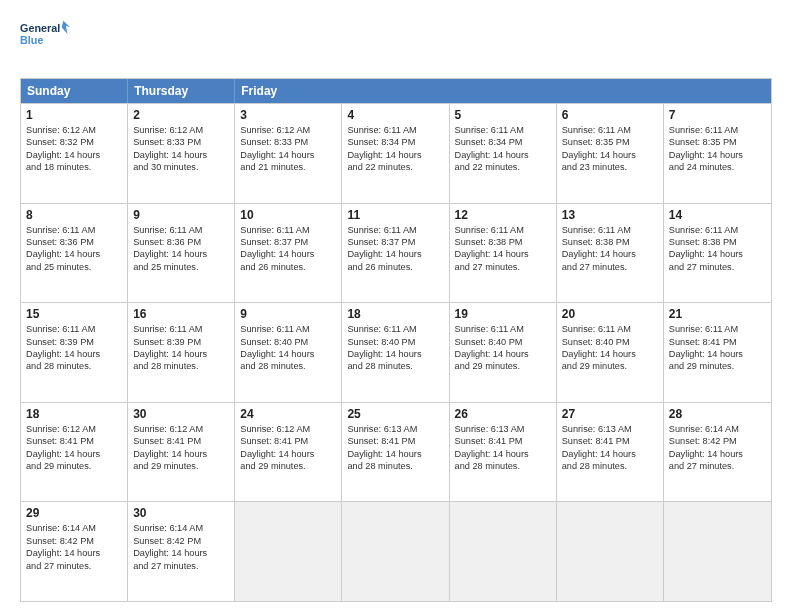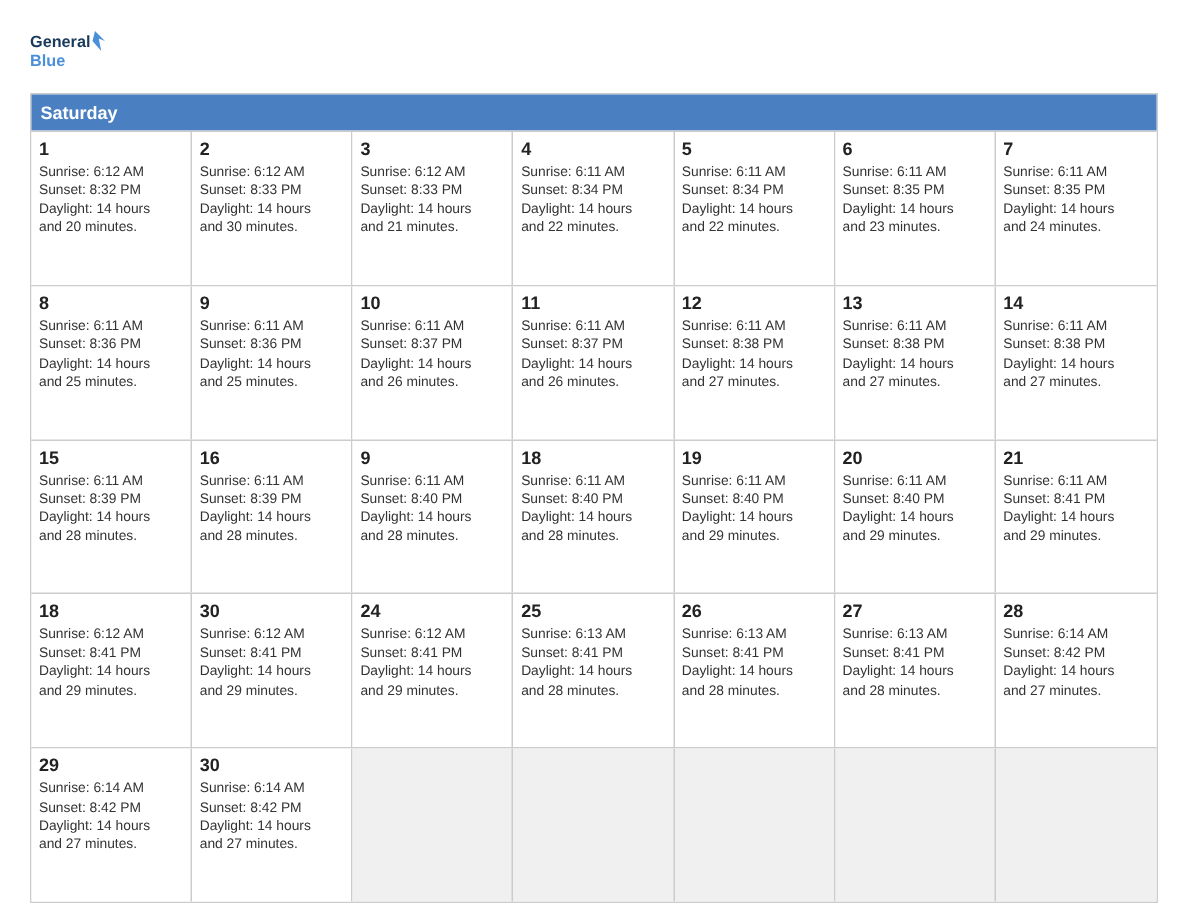--- a/index.html
+++ b/index.html
@@ -14,21 +14,21 @@
       width: 792px;
       height: 612px;
       padding: 16px 20px 10px 20px;
       display: flex;
       flex-direction: column;
     }
     .header {
       display: flex;
       justify-content: space-between;
       align-items: center;
-      margin-bottom: 10px;
+      margin-bottom: 26px;
     }
     .logo {
       display: flex;
       align-items: center;
       gap: 2px;
     }
     .title-block {
       text-align: right;
     }
     .main-title {
@@ -110,30 +110,32 @@
     </svg>
   </div>
     <div class="title-block">
       <div class="main-title"></div>
       <div class="subtitle"></div>
     </div>
   </div>
 
   <div class="calendar">
     <div class="cal-header">
-        <div class="cal-header-cell">Saturday</div>
+    <div class="cal-header-cell">Sunday</div>
+        <div class="cal-header-cell">Thursday</div>
+        <div class="cal-header-cell">Friday</div>
       </div>
     <div class="cal-body">
     <div class="cal-row">
           <div class="cal-cell">
             <span class="day-num">1</span>
             <span class="cell-line">Sunrise: 6:12 AM</span>
             <span class="cell-line">Sunset: 8:32 PM</span>
             <span class="cell-line">Daylight: 14 hours</span>
-            <span class="cell-line">and 20 minutes.</span>
+            <span class="cell-line">and 18 minutes.</span>
           </div>
           <div class="cal-cell">
             <span class="day-num">2</span>
             <span class="cell-line">Sunrise: 6:12 AM</span>
             <span class="cell-line">Sunset: 8:33 PM</span>
             <span class="cell-line">Daylight: 14 hours</span>
             <span class="cell-line">and 30 minutes.</span>
           </div>
           <div class="cal-cell">
             <span class="day-num">3</span>

